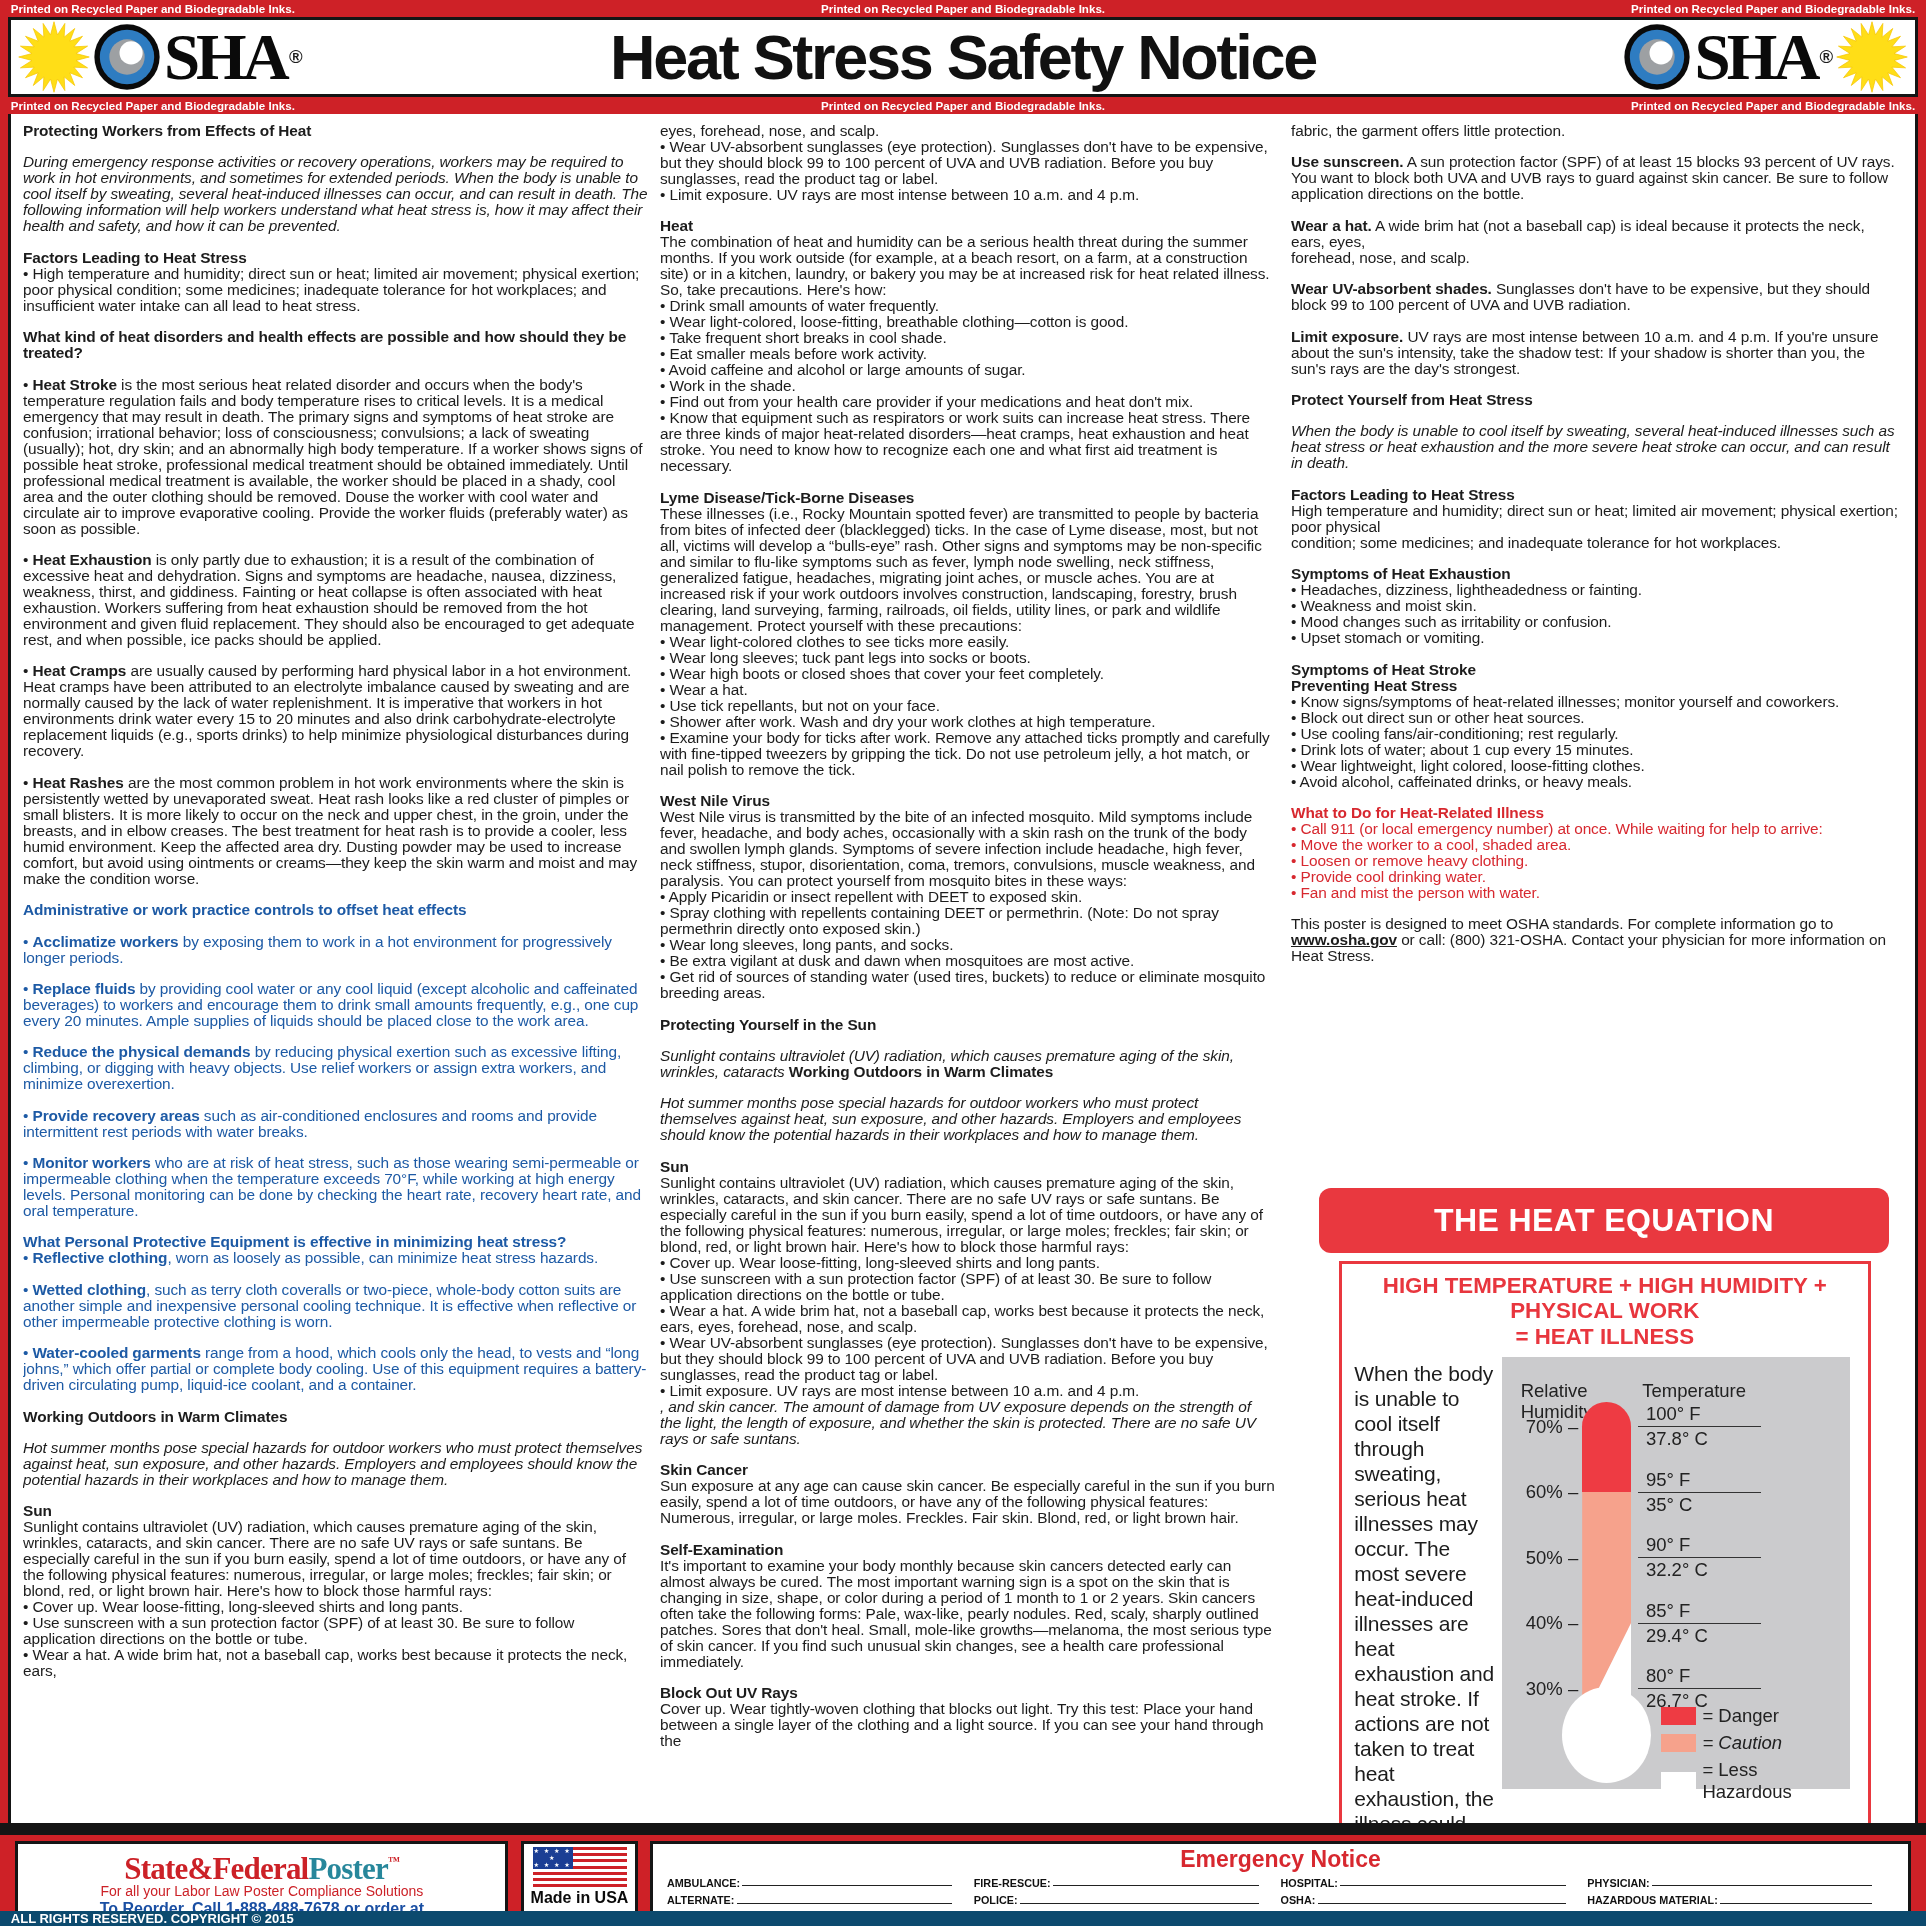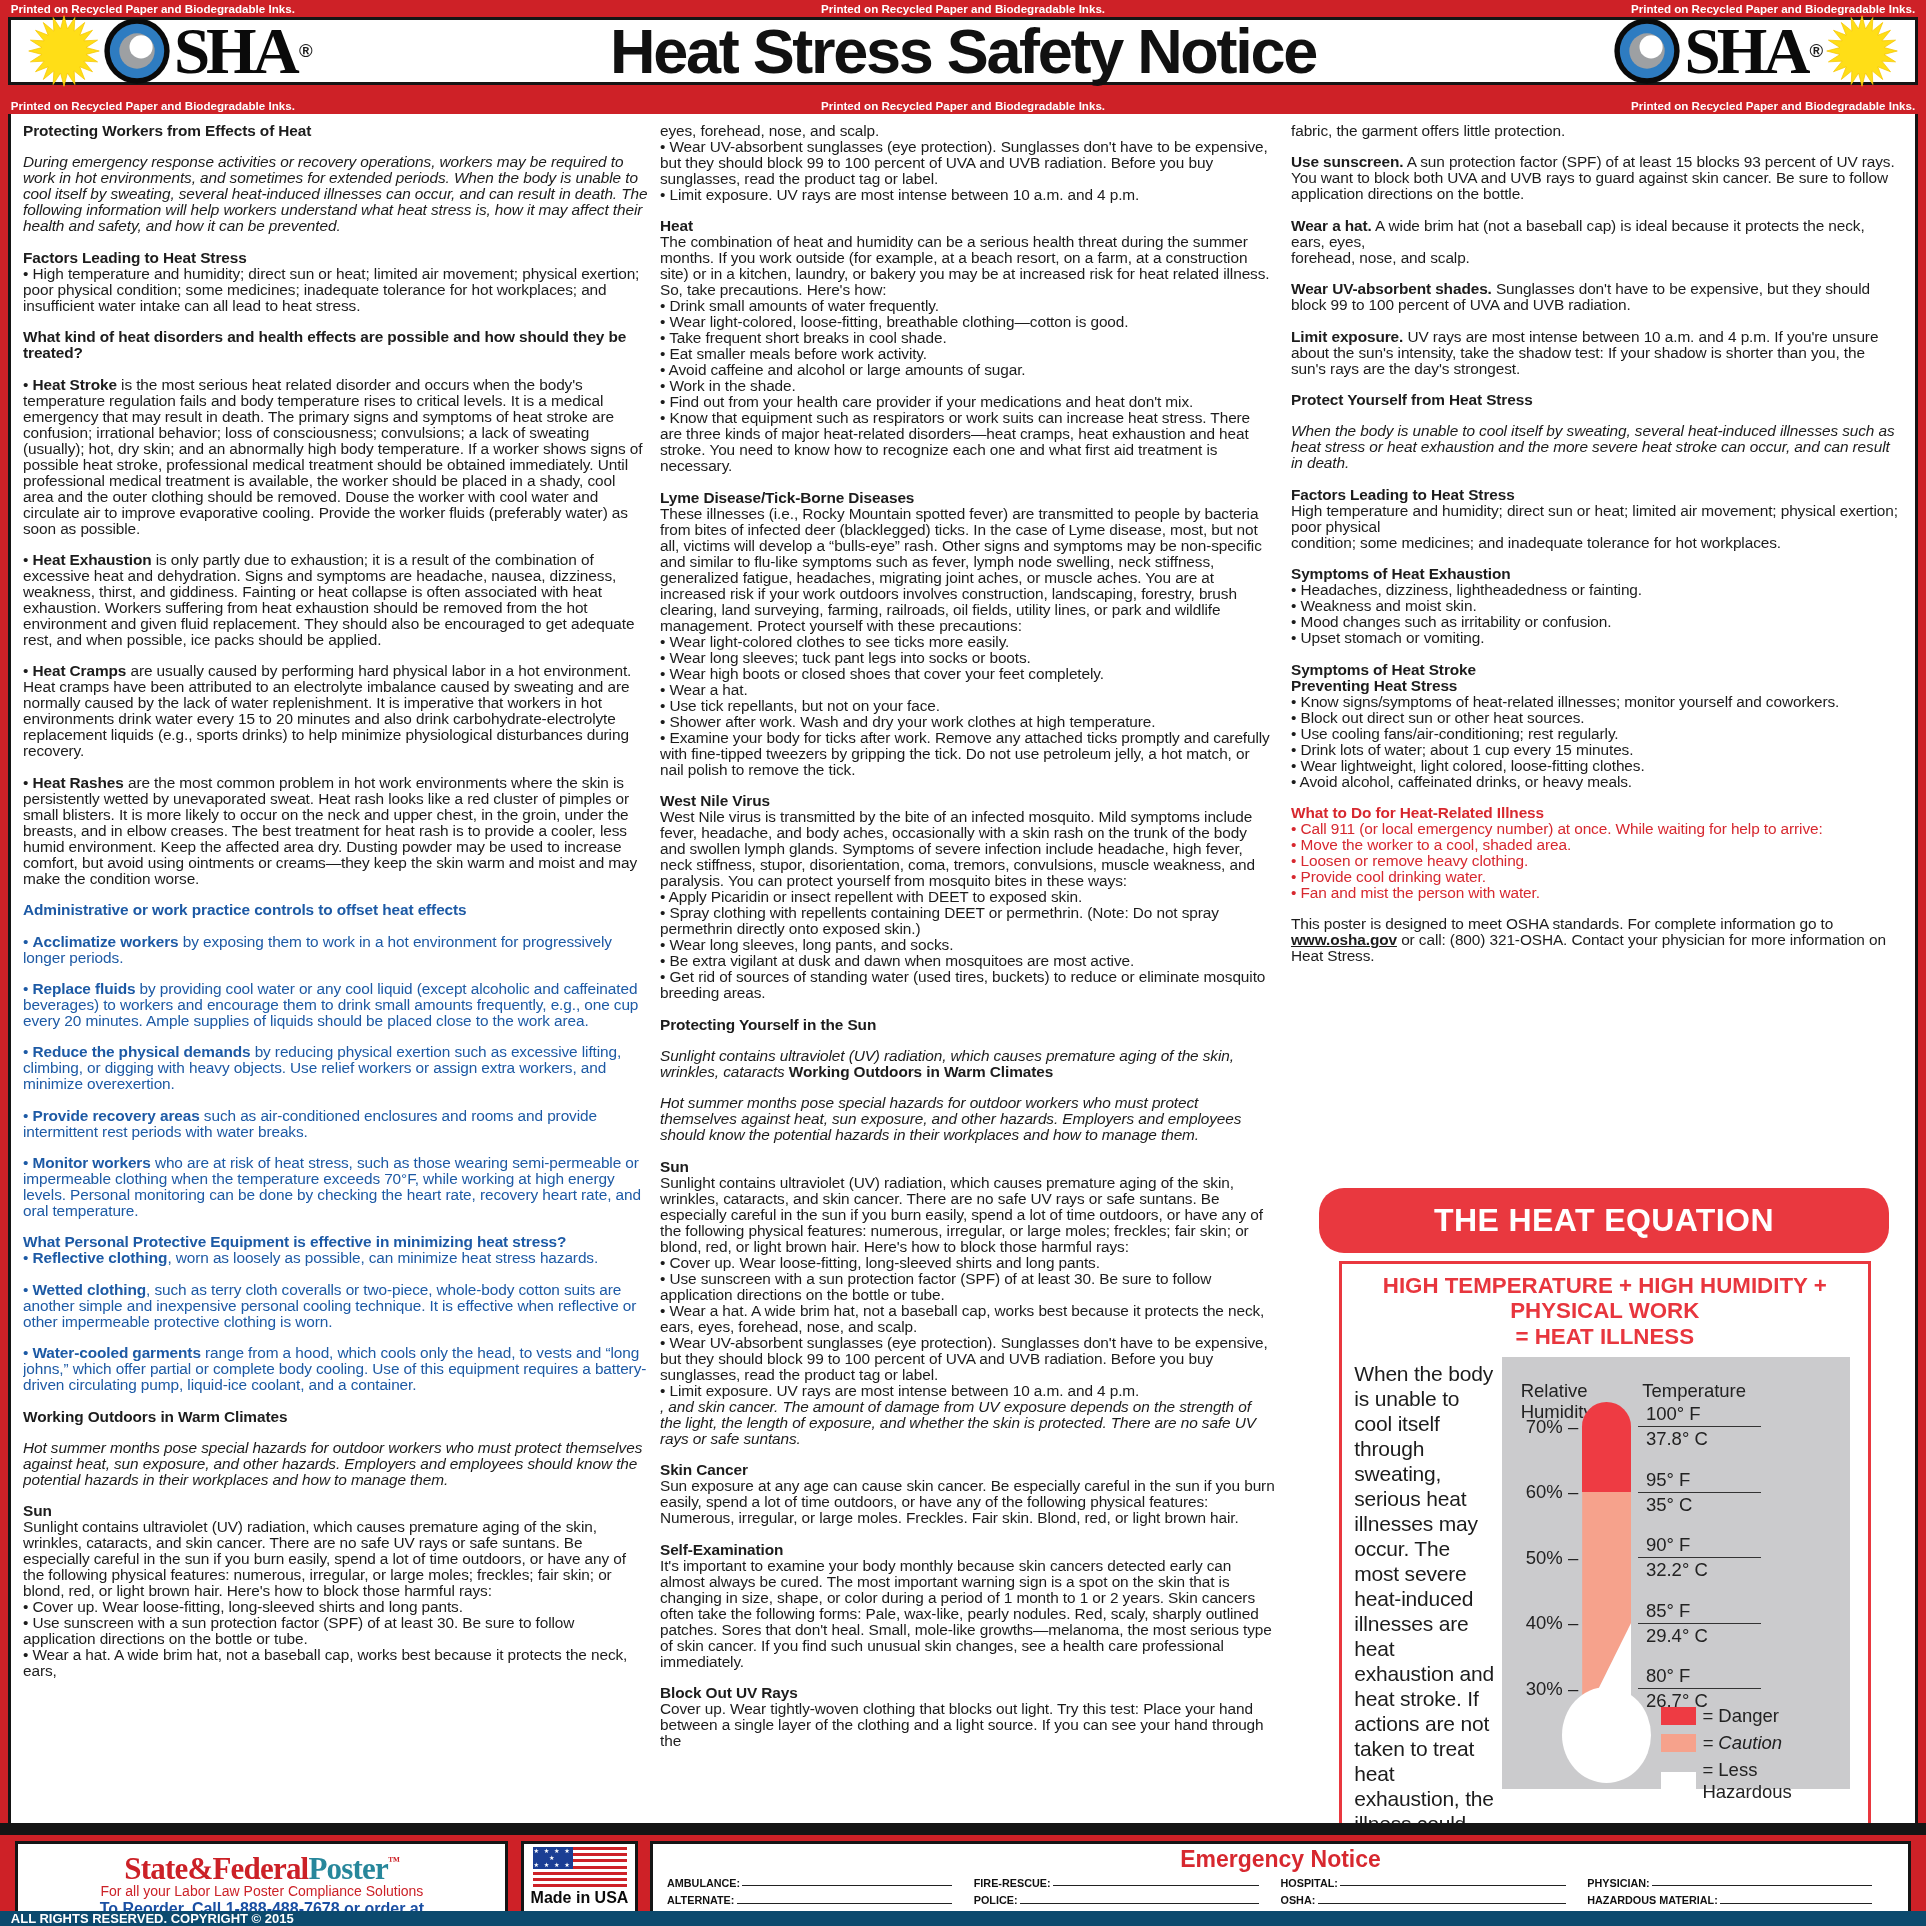--- a/index.html
+++ b/index.html
@@ -5,43 +5,43 @@
   html,body{margin:0;padding:0;}
   .poster{position:relative;width:1926px;height:1926px;background:#CE2127;
     font-family:"Liberation Sans",sans-serif;color:#1C1C1C;overflow:hidden;}
   
   .redbar{position:absolute;left:0;width:1926px;height:17px;background:#CE2127;
     display:flex;justify-content:space-between;align-items:center;padding:0 10.8px;box-sizing:border-box;}
   .redbar span{color:#fff;font-size:11.6px;font-weight:bold;letter-spacing:0;}
   #bar-top{top:0;}
   #bar-mid{top:97px;}
   
-  .header-band{position:absolute;top:17px;left:7.7px;right:7.7px;height:68px;background:#fff;
-    border:3.1px solid #151515;box-sizing:border-box;display:flex;align-items:center;padding:0 17px;}
+  .header-band{position:absolute;top:17px;left:7.7px;right:7.7px;height:80px;background:#fff;
+    border:3.1px solid #151515;box-sizing:border-box;display:flex;align-items:center;padding:0 7px;}
   .logo-group{display:flex;align-items:center;gap:3.1px;}
   .osha-text{font-family:"Liberation Serif",serif;font-weight:bold;font-size:65px;letter-spacing:-3.9px;line-height:65px;color:#0A0A0A;}
   .osha-reg{font-size:18.5px;font-weight:bold;vertical-align:31px;letter-spacing:0;}
   .page-title{flex:1;text-align:center;font-size:63px;font-weight:bold;letter-spacing:-2.3px;color:#111;white-space:nowrap;}
   
   .main-panel{position:absolute;top:114px;left:7.7px;right:7.7px;height:1709px;background:#fff;
     border-left:3.1px solid #151515;border-right:3.1px solid #151515;box-sizing:border-box;}
   .col{position:absolute;top:123px;height:1706px;overflow:hidden;font-size:15.4px;line-height:16px;letter-spacing:-0.1px;}
   #col1{left:23px;width:626px;}
   #col2{left:660px;width:615px;}
   #col3{left:1291px;width:607px;}
   .blk{margin:0 0 15.4px 0;white-space:pre-wrap;}
   .blk.tight{margin-bottom:0;}
   .h,.hb,.hr{font-weight:bold;}
   .i{font-style:italic;}
   .hb,.pb{color:#1D5AA5;}
   .hr,.pr{color:#D7282F;}
   
   .heat-eq{position:absolute;left:1319px;top:1188px;width:570px;}
   .he-banner{background:#E9383F;color:#fff;font-weight:bold;font-size:32px;text-align:center;
-    border-radius:25px;height:65px;line-height:65px;letter-spacing:0.4px;}
+    border-radius:12px;height:65px;line-height:65px;letter-spacing:0.4px;}
   .he-box{margin:7.7px 18.5px 0 20px;border:3.1px solid #E9383F;background:#fff;padding:9.2px 9.2px 12.3px 9.2px;box-sizing:border-box;}
   .he-headline{color:#E8363E;font-weight:bold;font-size:22.3px;line-height:25.4px;text-align:center;white-space:pre-wrap;margin-bottom:7.7px;}
   .he-flex{display:flex;}
   .he-body{width:151px;font-size:21px;line-height:25px;letter-spacing:-0.2px;padding:4.6px 6.2px 0 3.1px;box-sizing:border-box;white-space:pre-wrap;}
   .he-chart{position:relative;width:348px;height:432px;background:#CBCBCD;flex:none;}
   .hc-label{position:absolute;font-size:18.5px;line-height:21px;white-space:pre-wrap;color:#222;}
   .tube-red{position:absolute;left:80px;top:45px;width:49px;height:90px;background:#EE3B43;
     border-top-left-radius:25px;border-top-right-radius:25px;}
   .tube-salmon{position:absolute;left:80px;top:135px;width:49px;height:220px;background:#F6A28C;
     clip-path:polygon(0 0,100% 0,100% 60%,10% 100%,0 100%);}

